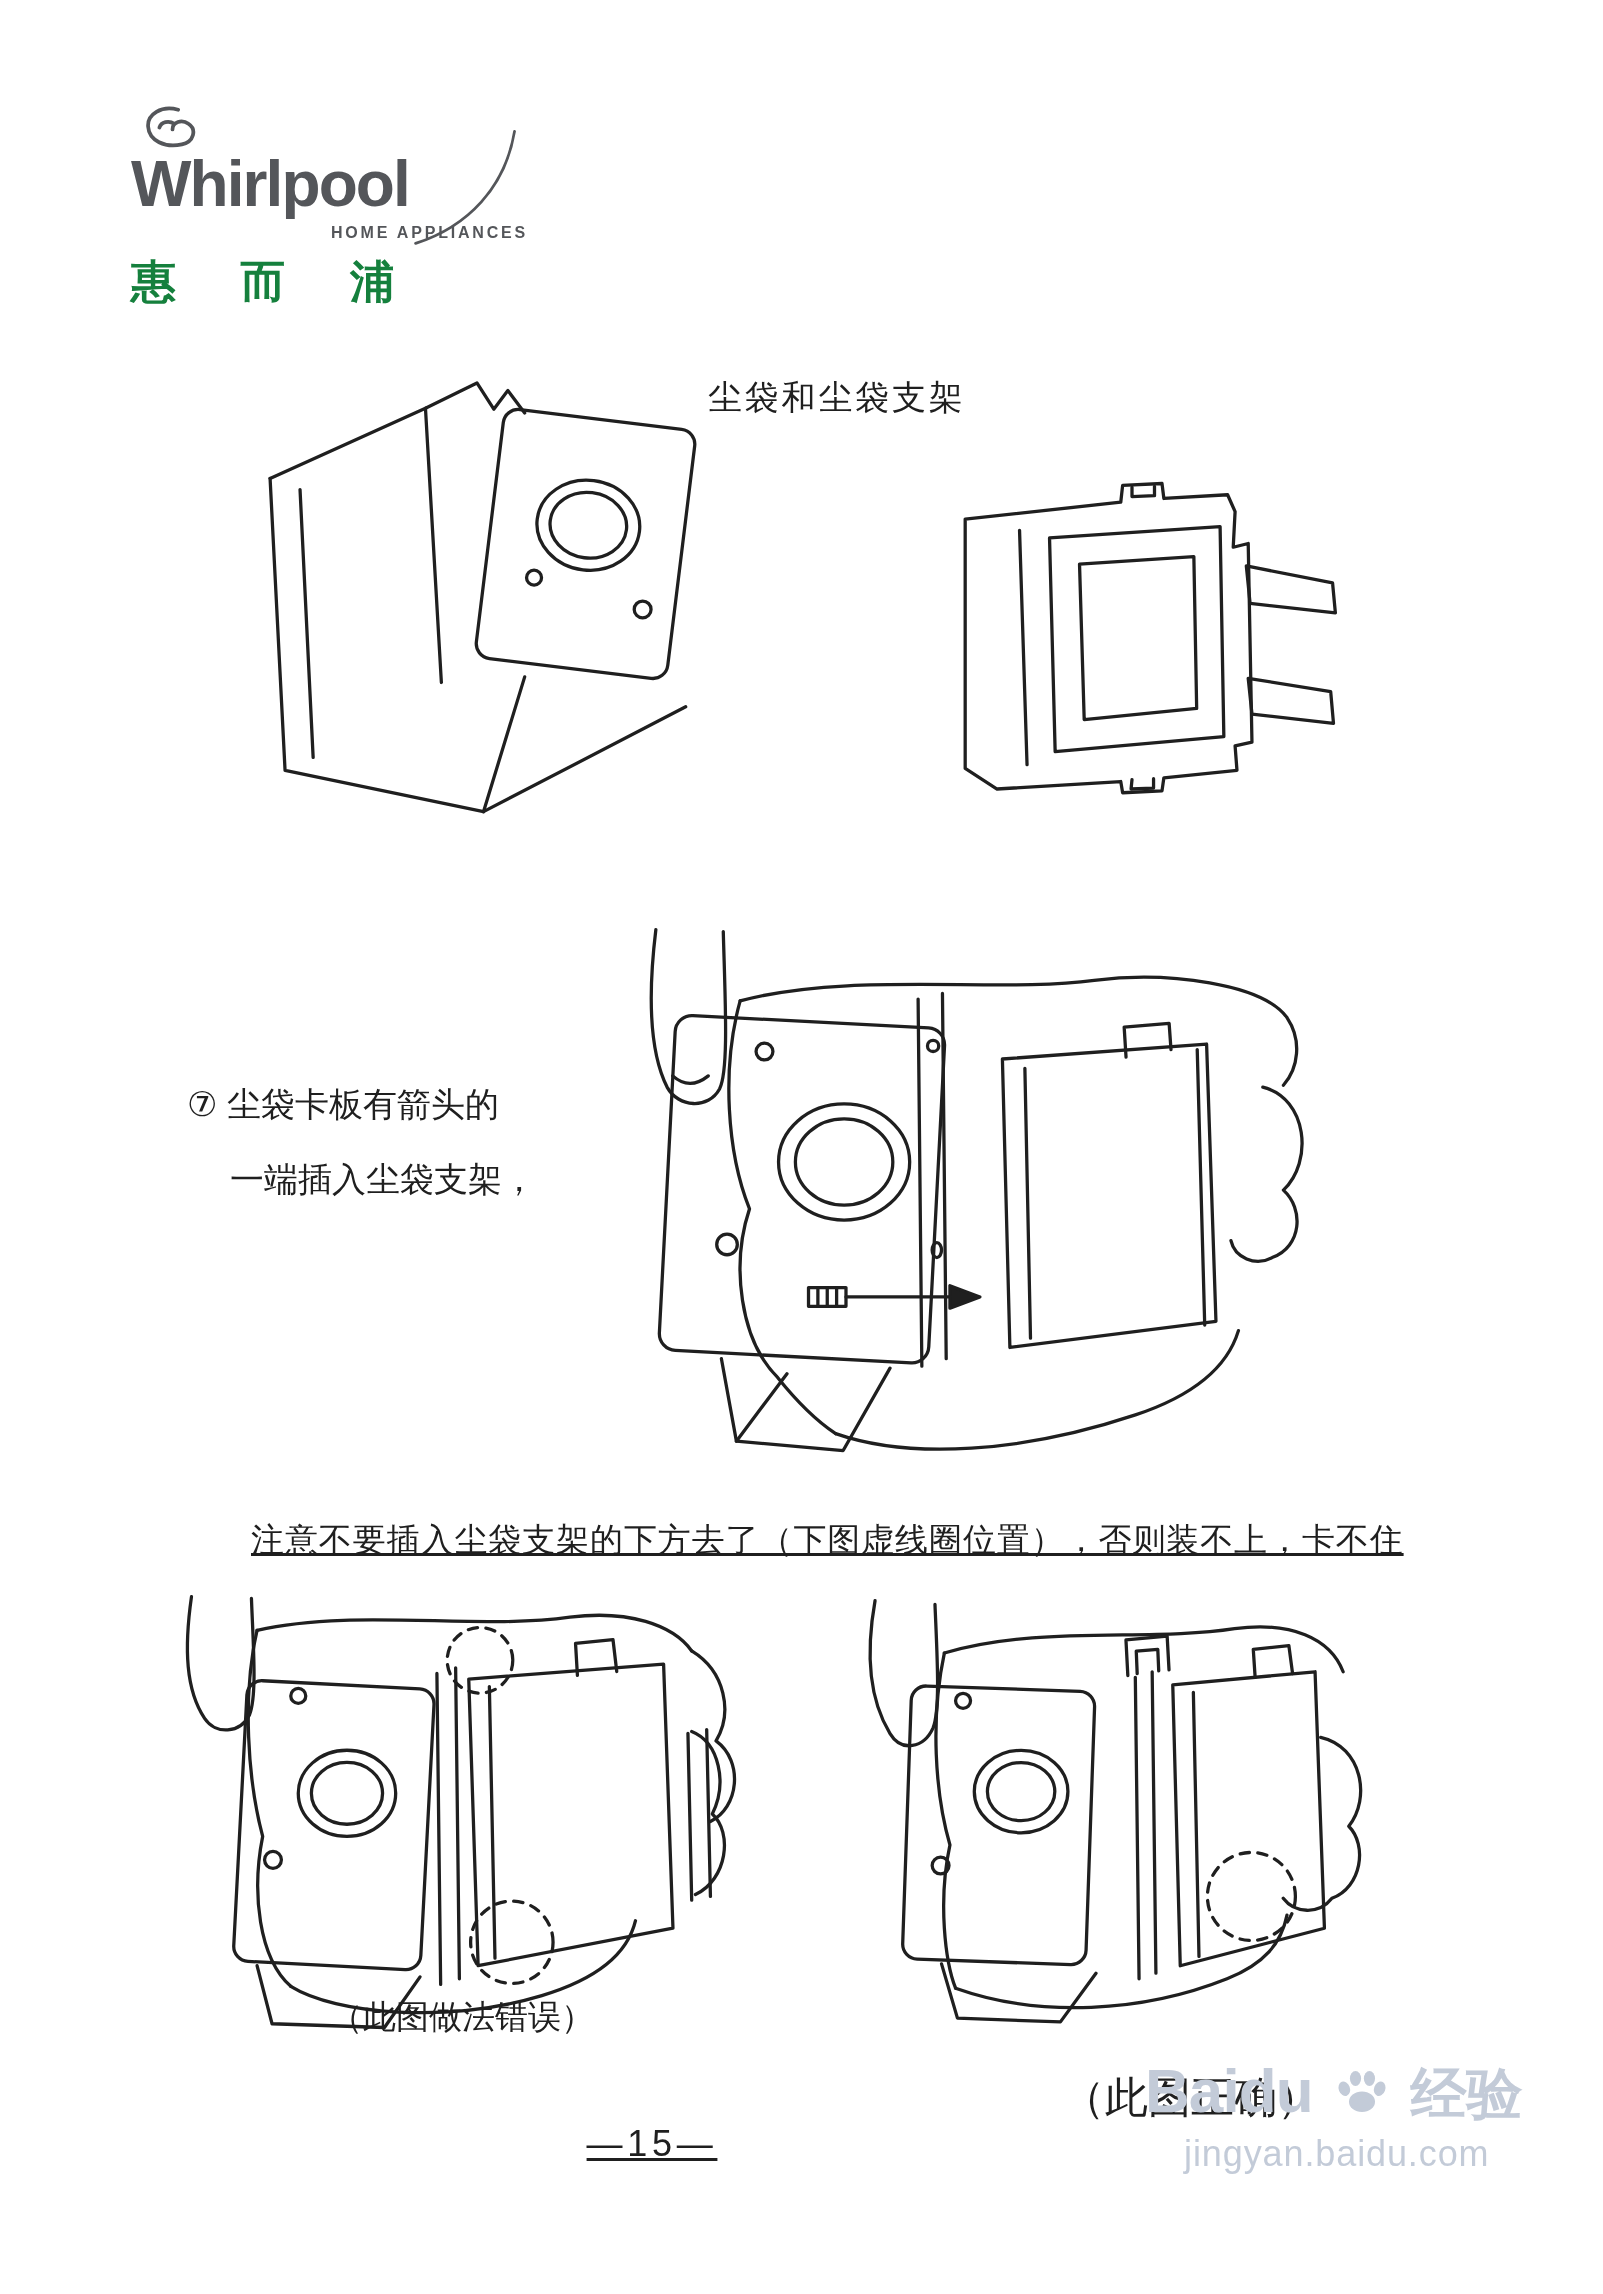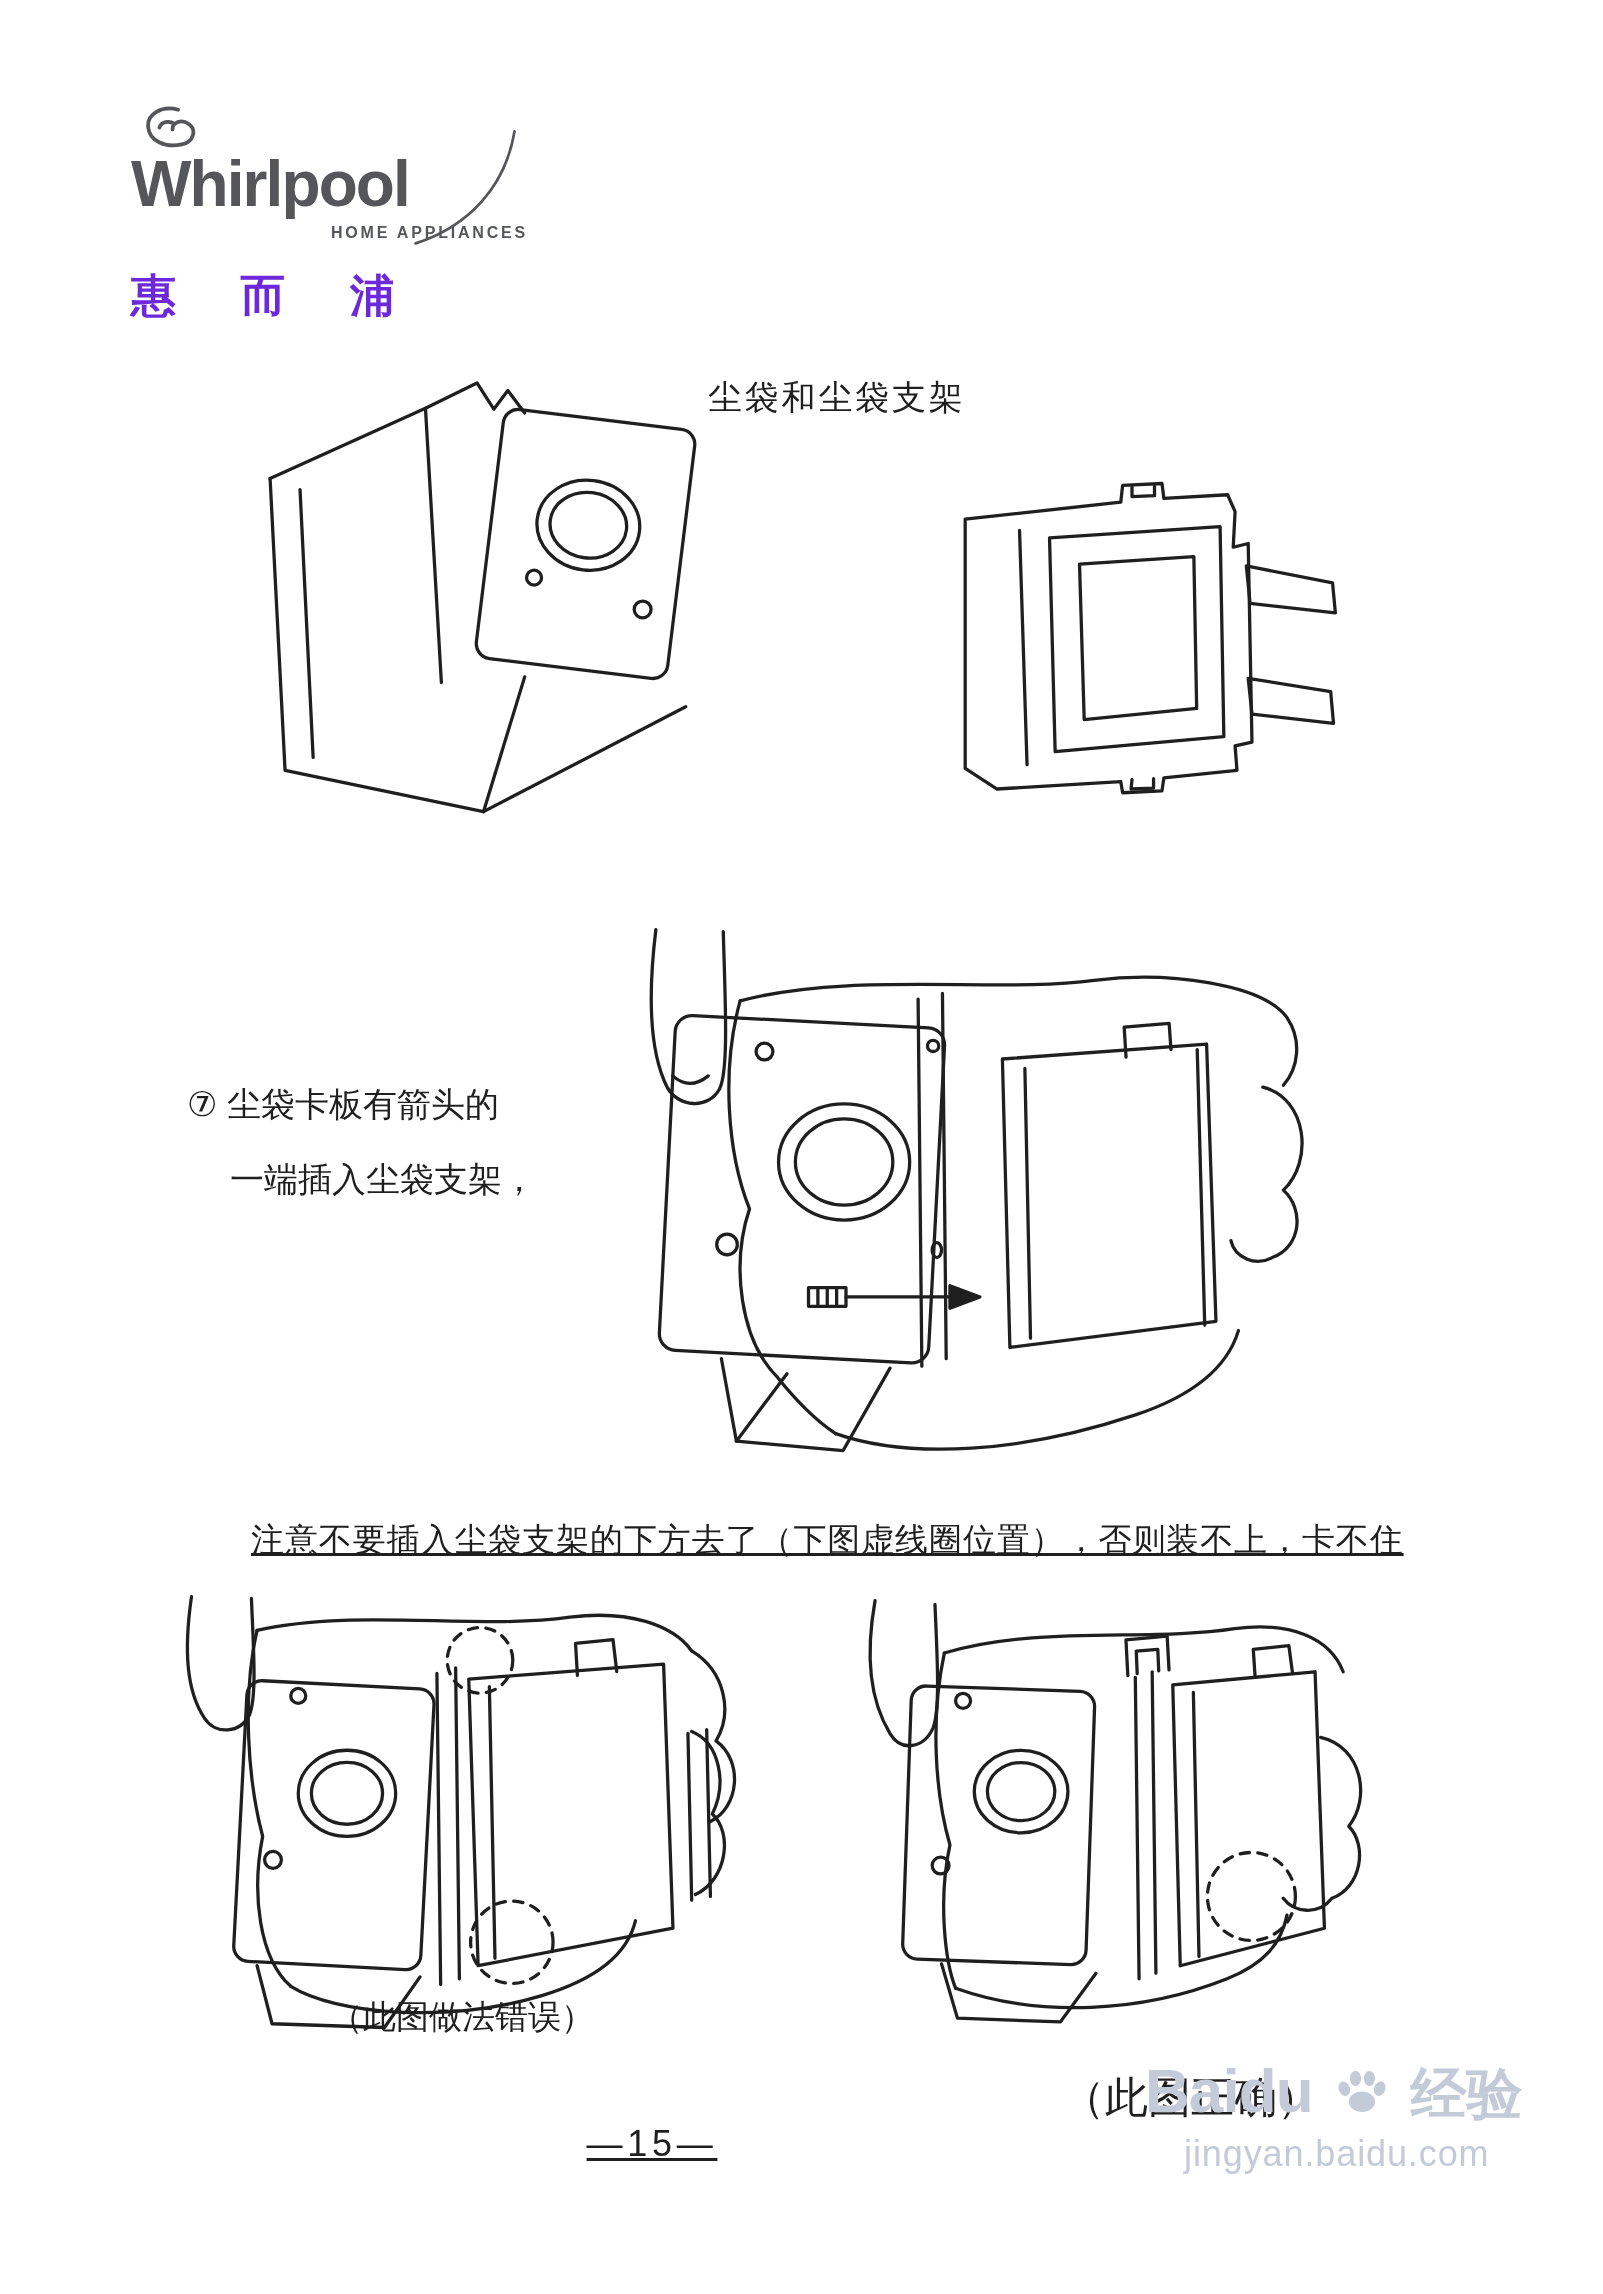--- a/index.html
+++ b/index.html
@@ -24,21 +24,21 @@
 <div class="abs" style="left:131px;top:105px;position:absolute;">
   <svg class="draw" width="75" height="47" viewBox="0 0 80 50" style="stroke:var(--logo-gray);stroke-width:4;display:block;margin-left:3.7px;">
     <path d="M40,26 C40,18 50,15 57,20 C66,26 63,39 50,42 C32,46 15,38 14,23 C13,10 28,0 46,5"></path>
     <path d="M26,24 C28,18 36,16 42,20"></path>
   </svg>
   <div style="font-size:64px;font-weight:bold;color:var(--logo-gray);letter-spacing:-1.9px;line-height:1;">Whirlpool</div>
   <svg class="draw abs" width="112" height="141" viewBox="0 0 120 150" style="left:279px;top:24px;stroke:var(--logo-gray);stroke-width:3;">
     <path d="M112,2 C102,62 62,104 6,122"></path>
   </svg>
   <div style="font-size:16px;font-weight:bold;color:var(--logo-gray);letter-spacing:2.8px;margin:7.5px 0 0 200px;">HOME APPLIANCES</div>
-  <div class="cjk" style="font-size:45px;font-weight:bold;color:#6d28d9;letter-spacing:26px;margin-top:24px;">惠 而 浦</div>
+  <div class="cjk" style="font-size:45px;font-weight:bold;color:#15803d;letter-spacing:26px;margin-top:10px;">惠 而 浦</div>
 </div>
 
 <div class="abs cjk" style="left:708px;top:375px;font-size:34px;letter-spacing:2.8px;">尘袋和尘袋支架</div>
 
 <svg class="draw abs" style="left:242px;top:364px;" width="483" height="461" viewBox="0 0 516 492">
   <path d="M302,52 L284,28 L269,48 L251,20 L196,47 L30,122"></path>
   <path d="M30,122 L46,434 L258,478"></path>
   <path d="M258,478 L302,334"></path>
   <path d="M258,478 L474,366"></path>
   <path d="M196,47 L213,340"></path>

